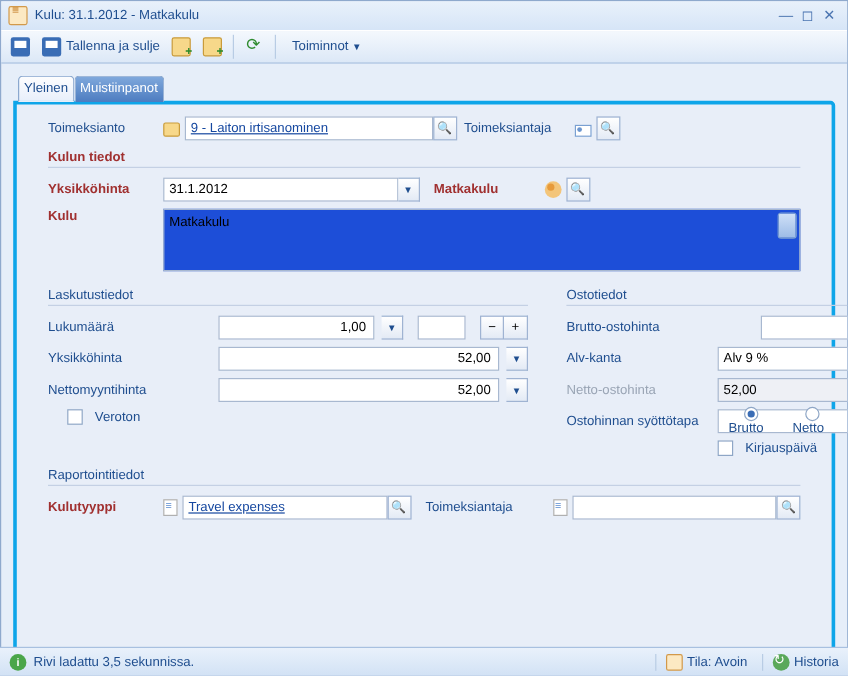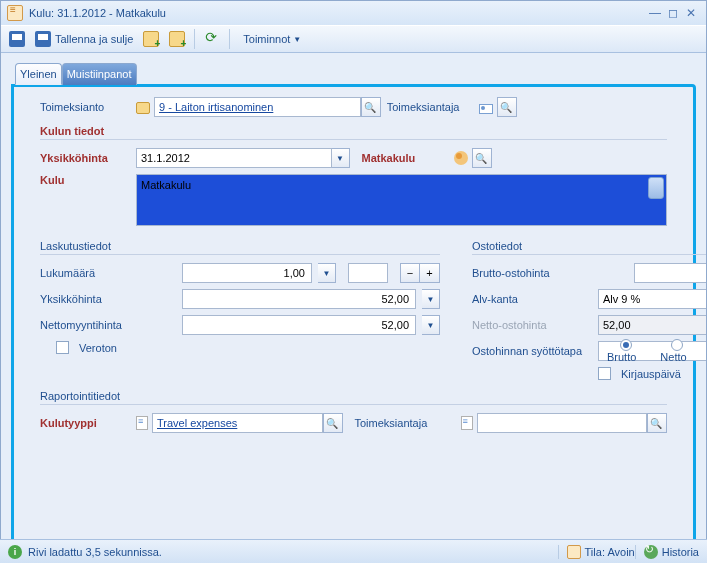--- a/index.html
+++ b/index.html
@@ -66,21 +66,21 @@
   .smallgap{width:40px;height:20px;background:#fff;border:1px solid #a8b8d0;margin-left:6px;}
 
   .chk { width:13px; height:13px; background:#fff; border:1px solid #8ea6c6; margin-right:4px; cursor:pointer; display:inline-block; vertical-align:middle;}
   .radio { width:12px; height:12px; border:1px solid #8ea6c6; border-radius:50%; background:#fff; margin-right:4px; display:inline-block; vertical-align:middle; cursor:pointer; position:relative;}
   .radio.sel::after{content:"";position:absolute;left:2px;top:2px;width:6px;height:6px;background:#3a6db5;border-radius:50%;}
   .radiowrap{display:inline-flex;align-items:flex-end;margin-right:24px;color:#1f4e8f;flex-direction:column;}
   .radiorow{background:#fff;border:1px solid #a8b8d0;height:20px;display:flex;align-items:center;padding:0 8px;flex:1;}
 
   .statusbar { position:absolute; bottom:0; left:0; right:0; height:24px; background:linear-gradient(#e9f1fb,#d2e2f5); border-top:1px solid #a8c0e0; display:flex; align-items:center; padding:0 8px; color:#1f4e8f; }
   .statusbar .spacer{flex:1;}
-  .statusbar .sitem{display:flex;align-items:center;gap:4px;margin-left:0;border-left:1px solid #b8cce4;padding-left:8px;}
+  .statusbar .sitem{display:flex;align-items:center;gap:4px;margin-left:12px;border-left:1px solid #b8cce4;padding-left:8px;}
   .i-info{width:14px;height:14px;background:#4aa64a;border-radius:50%;color:#fff;display:flex;align-items:center;justify-content:center;font-size:9px;font-weight:bold;margin-right:6px;}
   .i-clip{width:14px;height:14px;background:#fce9c3;border:1px solid #d2994a;border-radius:2px;}
   .i-hist{width:14px;height:14px;background:#5aa85a;border-radius:50%;position:relative;}
   .i-hist::after{content:"↻";position:absolute;left:1px;top:-2px;color:#fff;font-size:11px;}
 </style>
 </head>
 <body>
 
 <div class="titlebar">
   <span class="ticon"></span>

